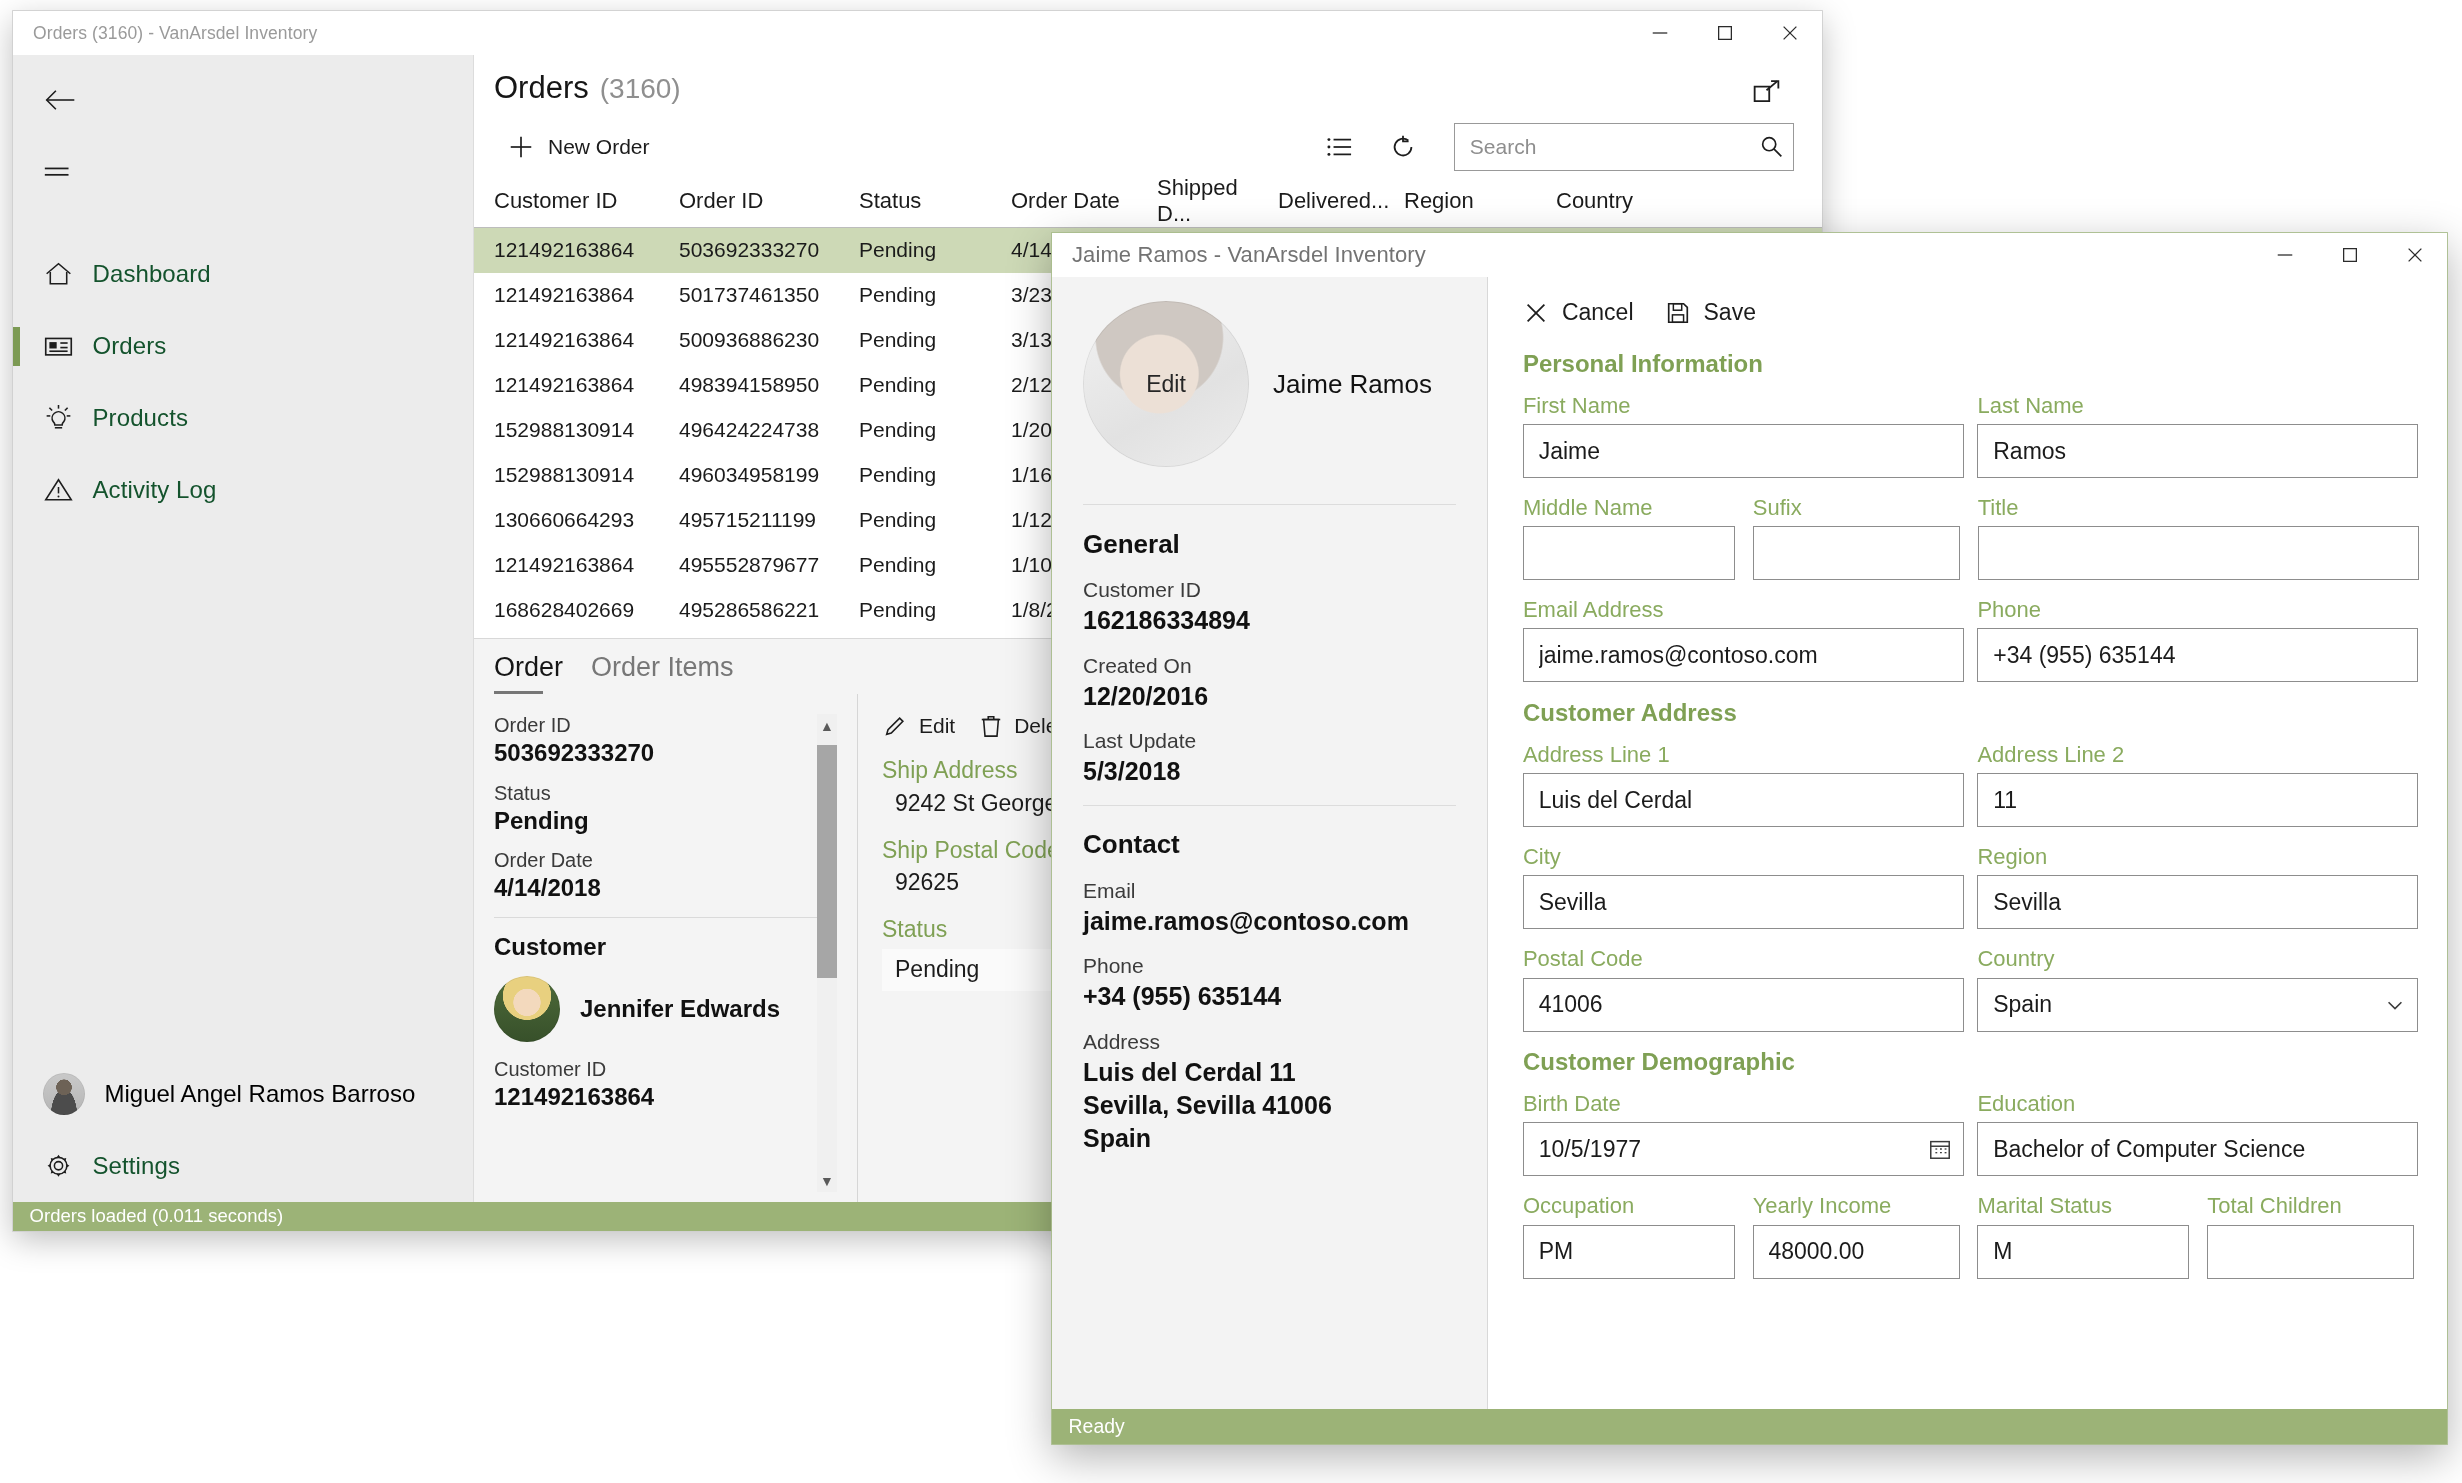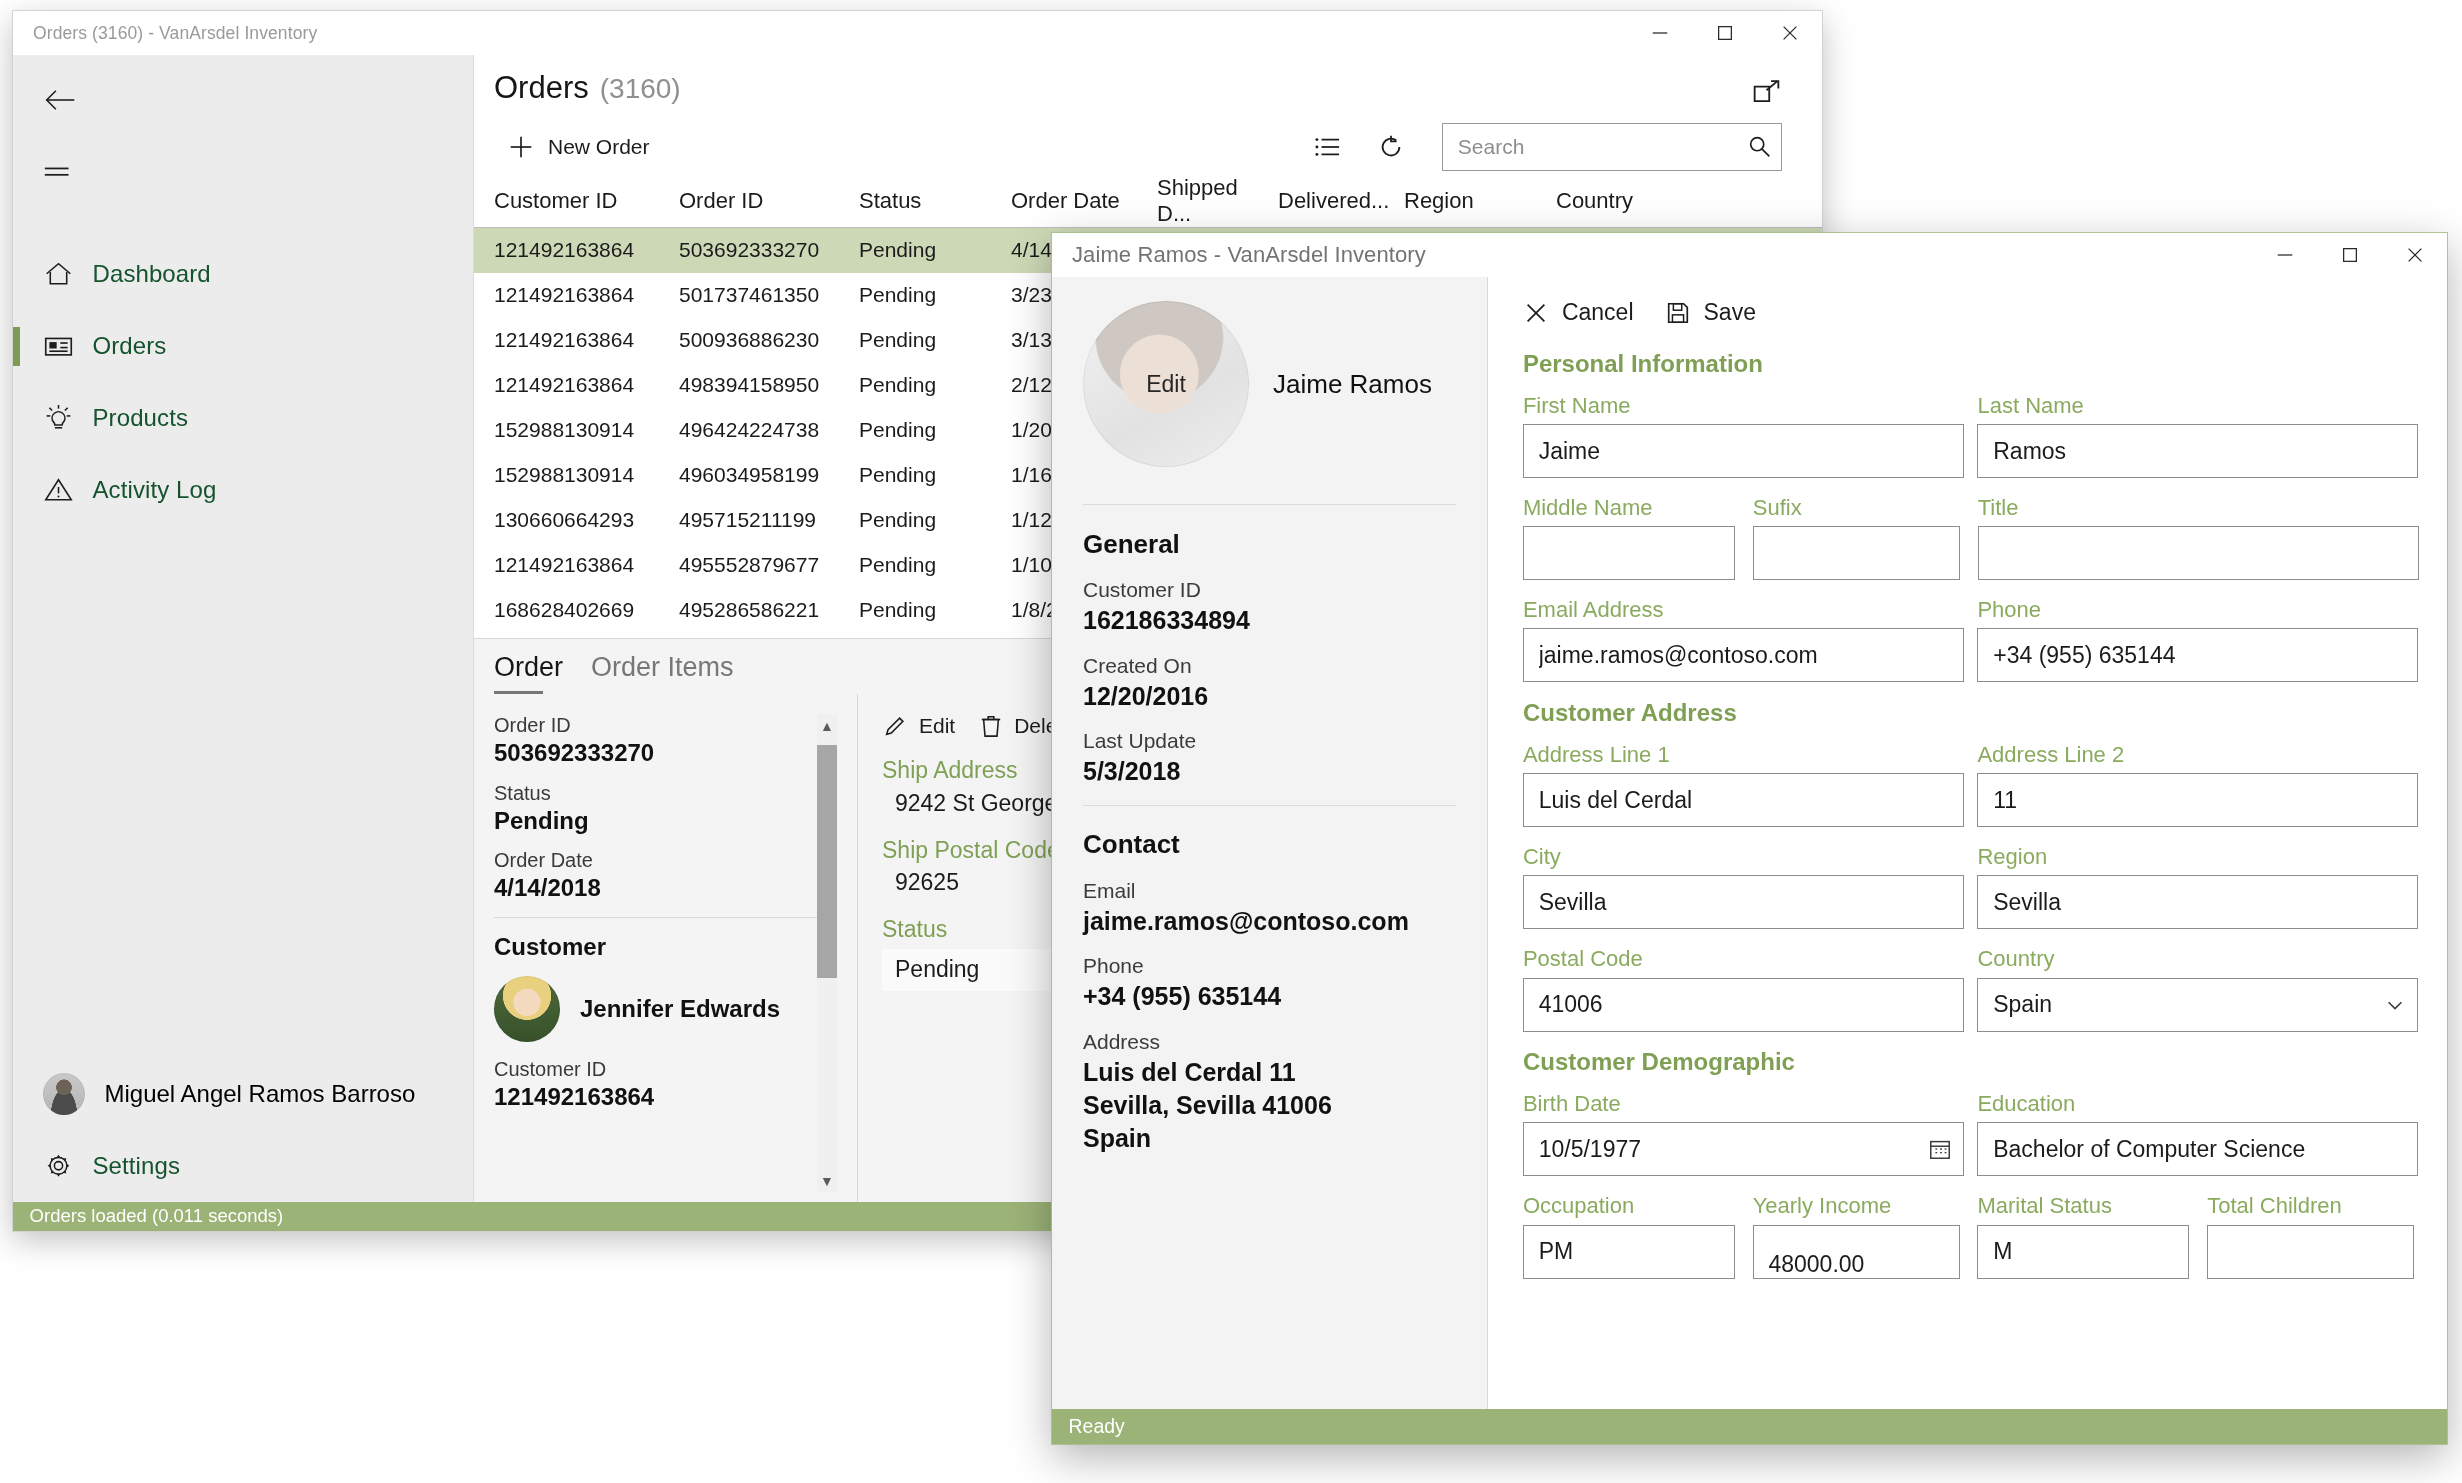--- a/index.html
+++ b/index.html
@@ -144,21 +144,21 @@
     width: 42px; height: 42px;
     display: flex; align-items: center; justify-content: center;
   }
 
   .cmdbar {
     margin-top: 13px;
     height: 57px;
     display: flex;
     align-items: center;
     padding-left: 20px;
-    padding-right: 40px;
+    padding-right: 28px;
   }
   .cmd-btn {
     display: flex; align-items: center; gap: 13px;
     height: 48px; padding: 0 13px;
     font-size: 21px; color: #1c1c1c;
   }
   .cmd-right { margin-left: auto; display: flex; align-items: center; gap: 9.2px; }
   .icon-btn {
     width: 54px; height: 50px;
     display: flex; align-items: center; justify-content: center;
@@ -352,21 +352,21 @@
     padding: 0 11px 0 14.8px;
     font-size: 23px;
     color: #1b1b1b;
     white-space: nowrap;
     overflow: hidden;
   }
   .ctrl .txt { flex: 1 1 auto; overflow: hidden; text-overflow: ellipsis; }
   .ctrl .aff { margin-left: 9.2px; display: flex; align-items: center; }
   .w-half { width: 441px; }
   .w-qa   { width: 212px; }
-  .w-qb   { width: 207px; align-items: flex-end; }
+  .w-qb   { width: 207px; }
   .statusbar2 {
     position: absolute; left: 0; right: 0; bottom: 0;
     height: 35px;
     background: #9cb377;
     color: #fff; font-size: 19.4px;
     display: flex; align-items: center; padding-left: 16.6px;
   }
 </style>
 </head>
 <body>

